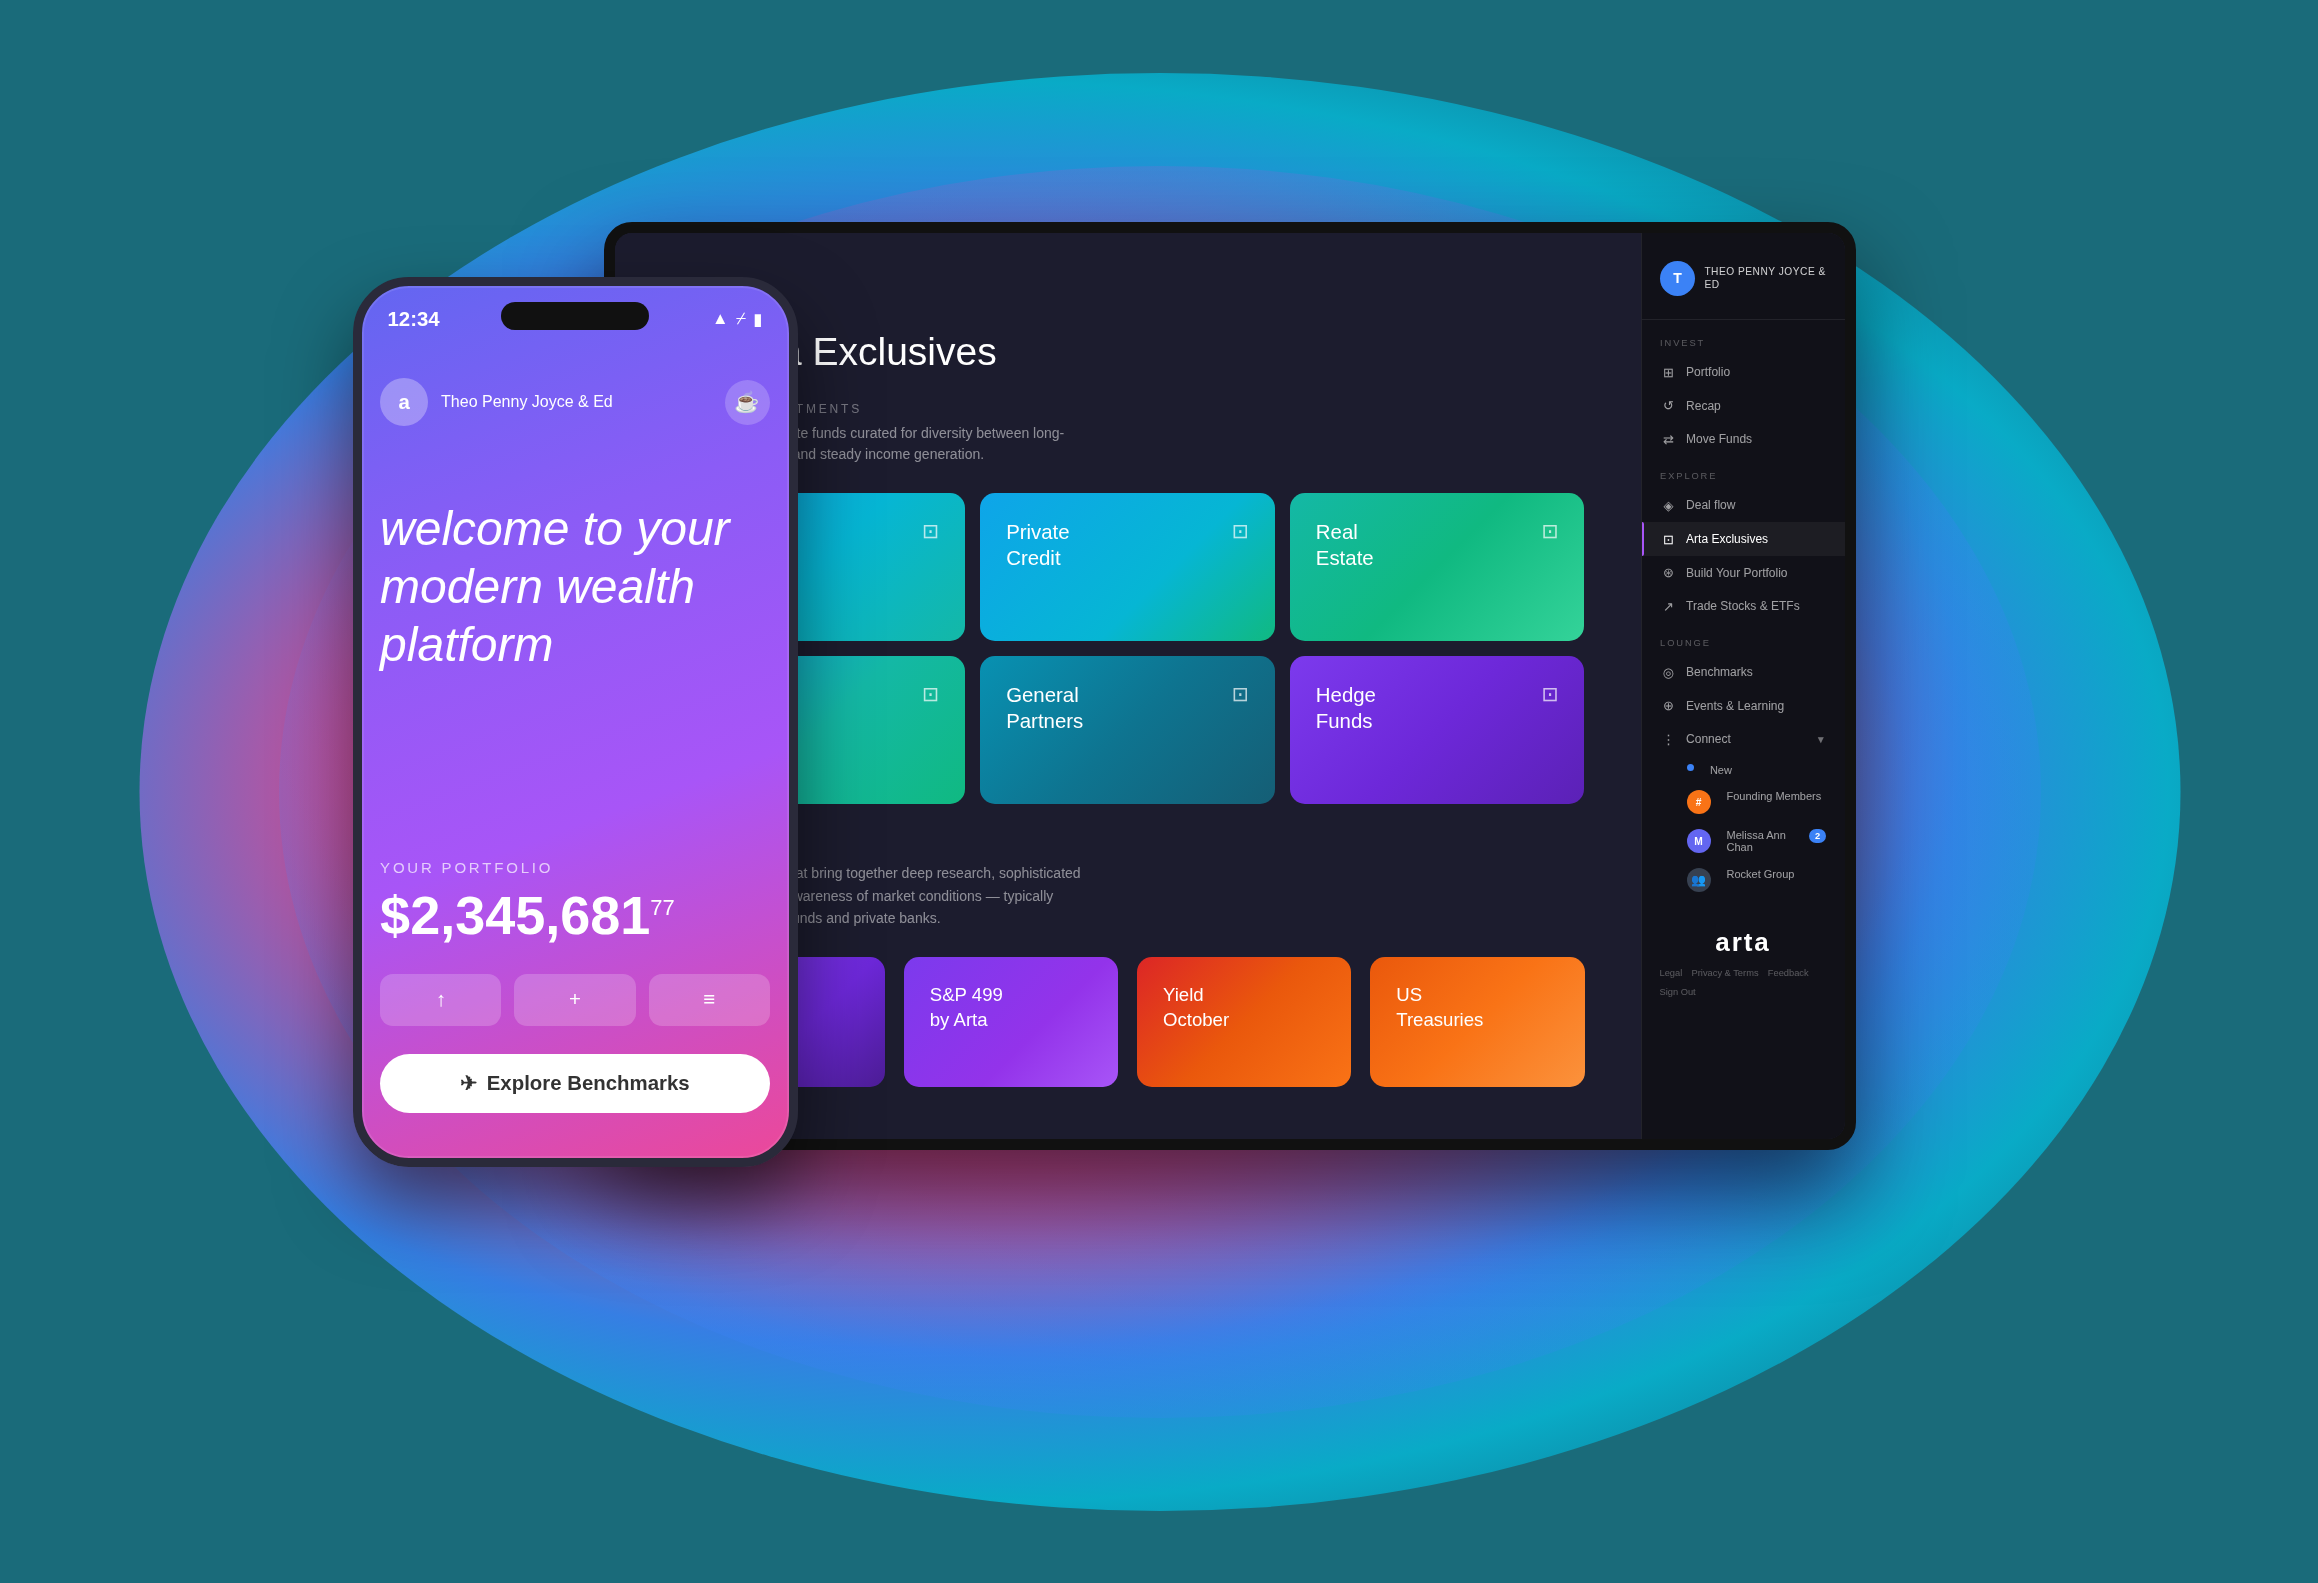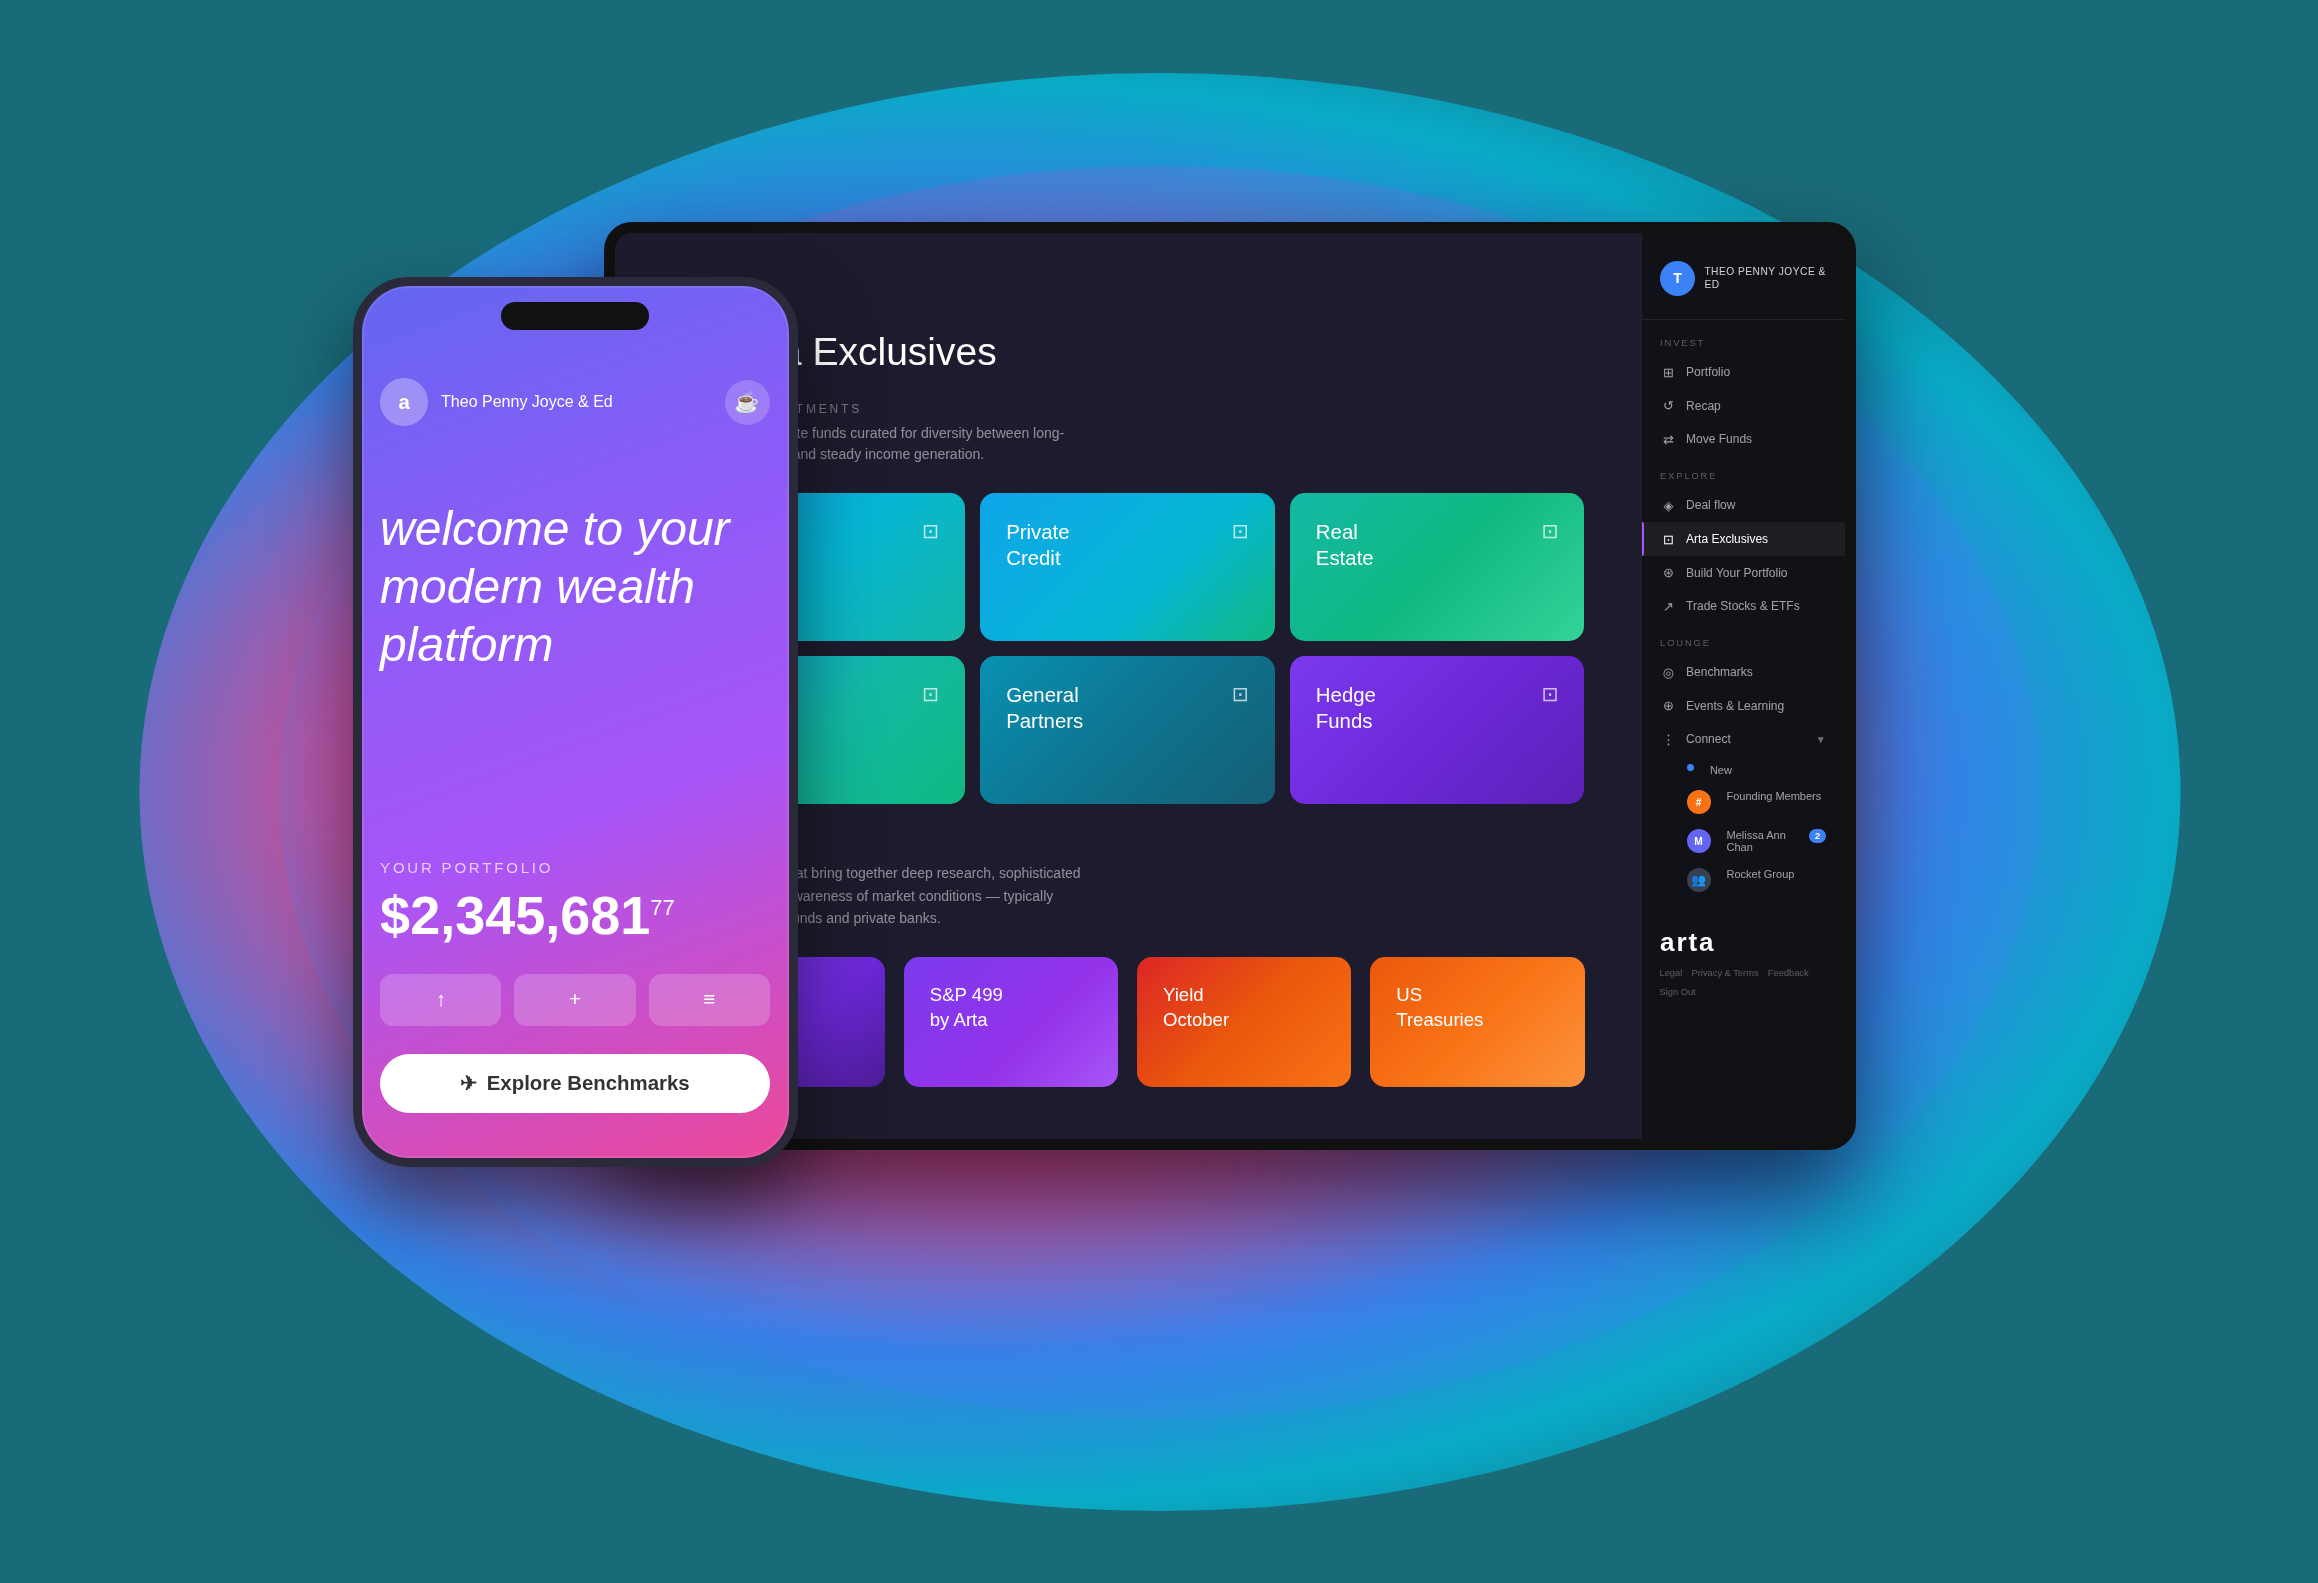--- a/index.html
+++ b/index.html
@@ -523,20 +523,21 @@
       flex-shrink: 0;
     }
 
     .sidebar-arta-logo {
       color: white;
       font-size: 26px;
       font-weight: 700;
       letter-spacing: 1.9px;
       padding: 18.6px 18.6px 9.3px;
       margin-top: 9.3px;
+      text-align: center;
     }
 
     .sidebar-footer-links {
       padding: 0 18px;
       display: flex;
       gap: 9.3px;
       flex-wrap: wrap;
     }
 
     .sidebar-footer-link {
@@ -699,20 +700,28 @@
         <span class="sidebar-footer-link">Privacy &amp; Terms</span>
         <span class="sidebar-footer-link">Feedback</span>
         <span class="sidebar-footer-link">Sign Out</span>
       </div>
     </div>
   </div>
 
   <div class="phone">
     <div class="phone-notch"></div>
 
+    <div class="phone-status-bar">
+      <span class="phone-time">12:34</span>
+      <div class="phone-icons">
+        <span style="color:white;font-size:16.7px;">▲</span>
+        <span style="color:white;font-size:16.7px;">⌿</span>
+        <span style="color:white;font-size:16.7px;">▮</span>
+      </div>
+    </div>
 
     <div class="phone-content">
 
       <div class="phone-header">
         <div class="phone-avatar">a</div>
         <div class="phone-user-name">Theo Penny Joyce &amp; Ed</div>
         <div class="phone-coffee-btn">☕</div>
       </div>
 
       <div class="phone-welcome">welcome to your modern wealth platform</div>

